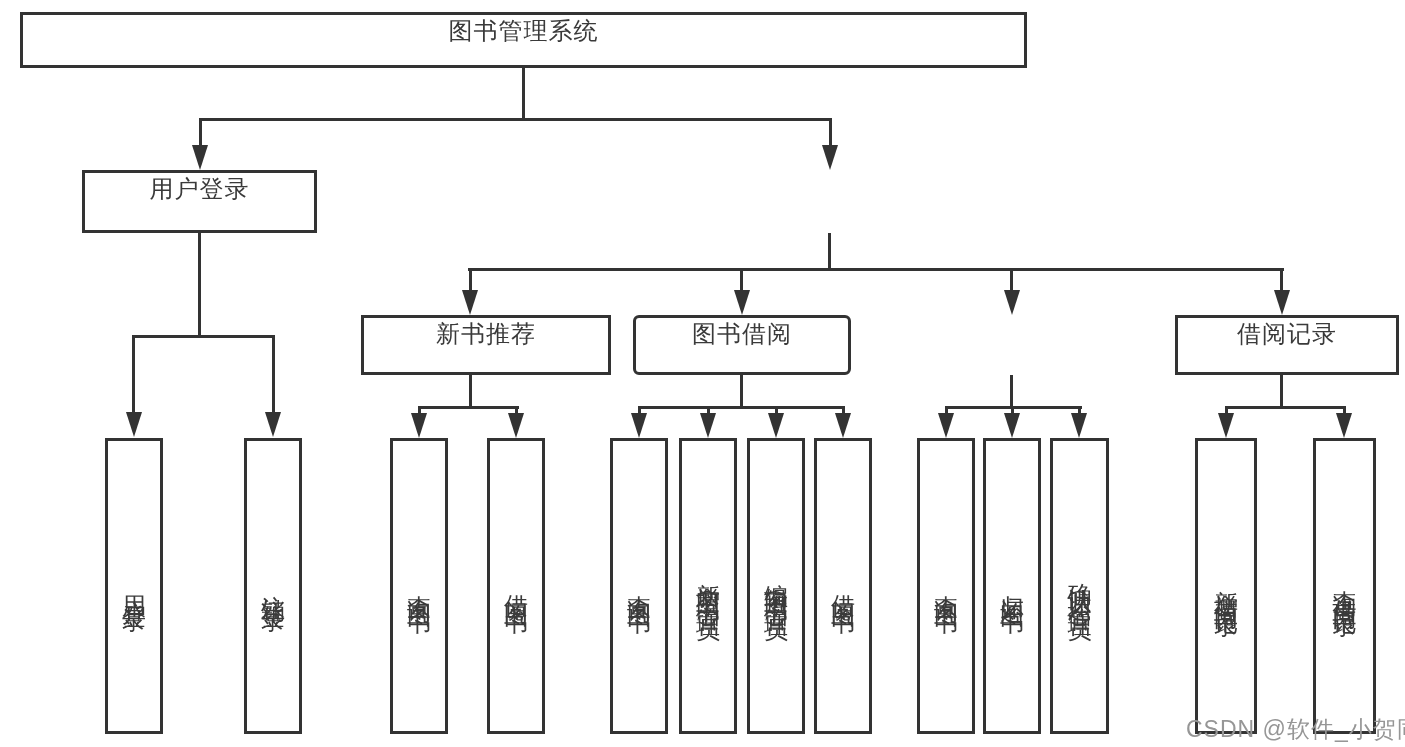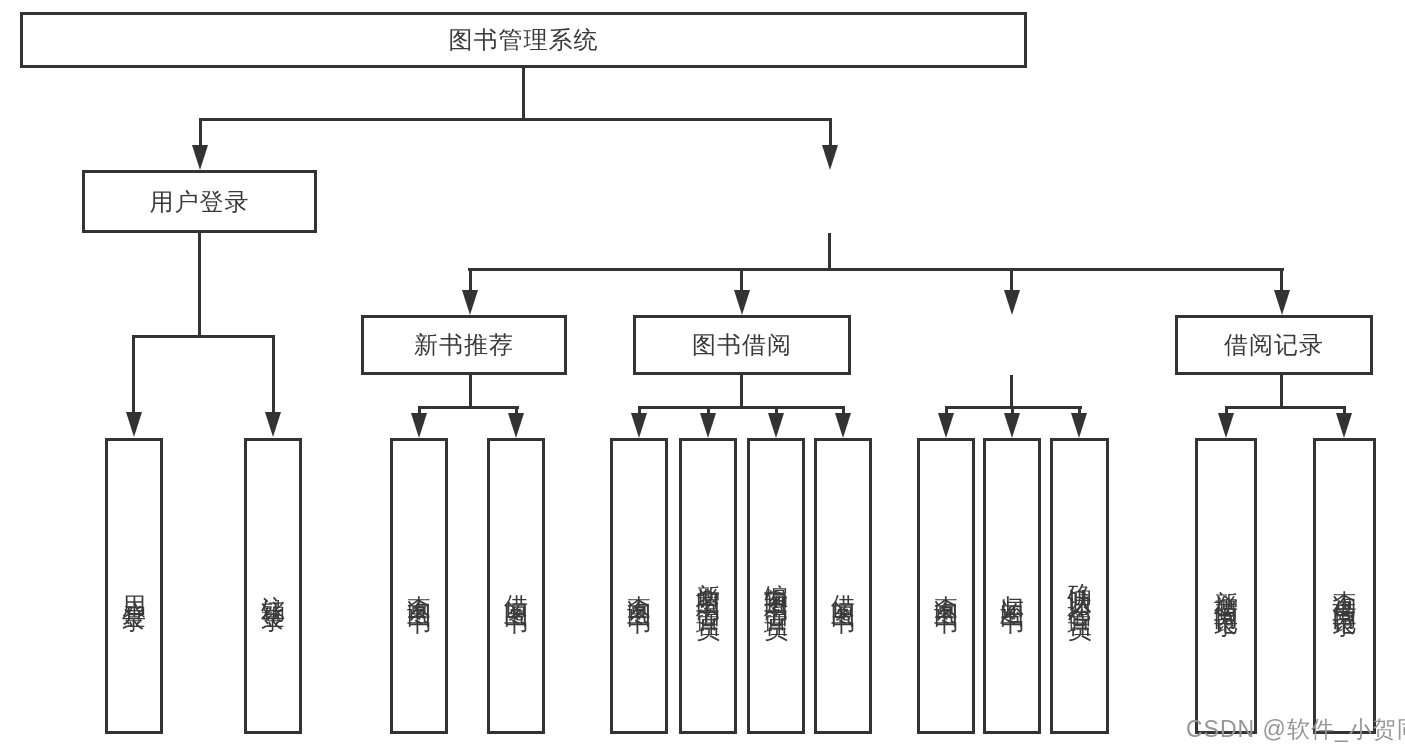--- a/index.html
+++ b/index.html
@@ -17,21 +17,20 @@
     height: 747px;
     background: var(--page_bg);
     font-family: "Liberation Sans", "DejaVu Sans", sans-serif;
     overflow: hidden;
   }
   .hbox {
     position: absolute;
     background: var(--box_fill);
     border: 3px solid var(--line);
     display: flex;
-    align-items: center;
     justify-content: center;
     font-size: 24px;
     letter-spacing: 1px;
     color: var(--text);
     white-space: nowrap;
   }
   .vbox {
     position: absolute;
     background: var(--box_fill);
     border: 3px solid var(--line);
@@ -100,27 +99,27 @@
   <div class="line" style="left:468px; top:268px; width:816px; height:3px;"></div>
   <div class="line" style="left:469px; top:268px; width:3px; height:25px;"></div>
   <div class="arrow" style="left:462px; top:290px;"></div>
   <div class="line" style="left:740px; top:268px; width:3px; height:25px;"></div>
   <div class="arrow" style="left:734px; top:290px;"></div>
   <div class="line" style="left:1010px; top:268px; width:3px; height:25px;"></div>
   <div class="arrow" style="left:1004px; top:290px;"></div>
   <div class="line" style="left:1280px; top:268px; width:3px; height:25px;"></div>
   <div class="arrow" style="left:1274px; top:290px;"></div>
 
-  <div class="hbox" style="left:361px; top:315px; width:206px; height:60px;">
+  <div class="hbox" style="left:361px; top:315px; width:250px; height:60px;">
     <span>新书推荐</span>
   </div>
-  <div class="hbox" style="left:633px; top:315px; width:218px; height:60px;">
+  <div class="hbox" style="left:633px; top:315px; width:218px; height:60px;border-radius:6px;">
     <span>图书借阅</span>
   </div>
-  <div class="hbox" style="left:1175px; top:315px; width:198px; height:60px;">
+  <div class="hbox" style="left:1175px; top:315px; width:224px; height:60px;">
     <span>借阅记录</span>
   </div>
 
   <div class="line" style="left:469px; top:375px; width:3px; height:31px;"></div>
   <div class="line" style="left:418px; top:406px; width:101px; height:3px;"></div>
   <div class="line" style="left:418px; top:406px; width:3px; height:10px;"></div>
   <div class="arrow" style="left:411px; top:413px;"></div>
   <div class="line" style="left:515px; top:406px; width:3px; height:10px;"></div>
   <div class="arrow" style="left:508px; top:413px;"></div>
 

